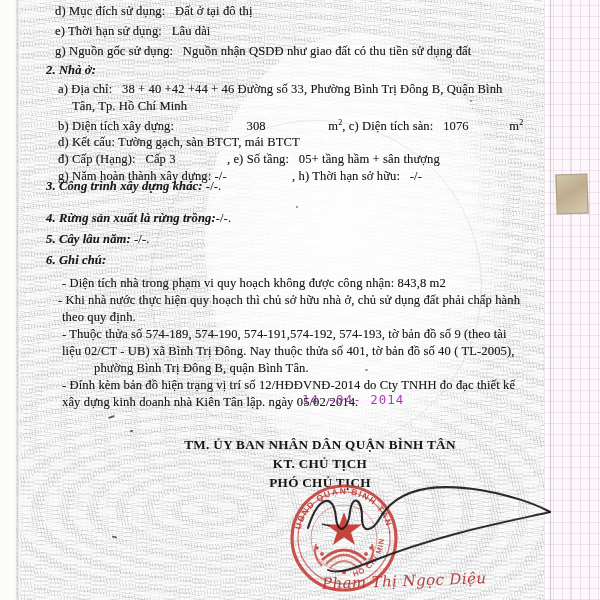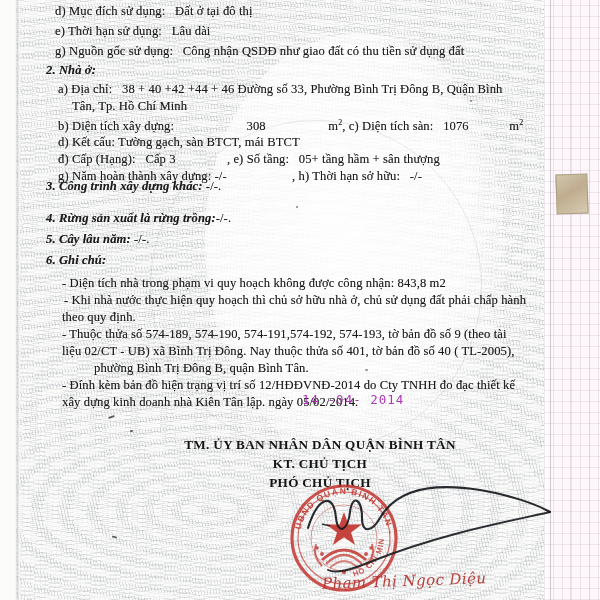--- a/index.html
+++ b/index.html
@@ -214,21 +214,21 @@
       <span>e)</span>
       <span>Thời hạn sử dụng:</span>
       &nbsp;
       <span>Lâu dài</span>
     </div>
 
     <div class="ln" style="left:55px; top:45px;">
       <span>g)</span>
       <span>Nguồn gốc sử dụng:</span>
       &nbsp;
-      <span>Công nhận QSDĐ như giao đất có thu tiền sử dụng đất</span>
+      <span>Nguồn nhận QSDĐ như giao đất có thu tiền sử dụng đất</span>
     </div>
 
     <div class="ln bi" style="left:46px; top:64px;">2. Nhà ở:</div>
 
     <div class="ln" style="left:58px; top:83px;">
       <span>a)</span>
       <span>Địa chỉ:</span>
       &nbsp;
       <span>38 + 40 +42 +44 + 46 Đường số 33, Phường Bình Trị Đông B, Quận Bình</span>
     </div>
@@ -288,21 +288,21 @@
     </div>
 
     <div class="ln" style="left:46px; top:233px;">
       <span class="bi">5. Cây lâu năm:</span>
       <span>-/-.</span>
     </div>
 
     <div class="ln bi" style="left:46px; top:254px;">6. Ghi chú:</div>
 
     <div class="ln" style="left:62px; top:277px;">- Diện tích nhà trong phạm vi quy hoạch không được công nhận: 843,8 m2</div>
-    <div class="ln" style="left:64px; top:294px;text-align:center;">- Khi nhà nước thực hiện quy hoạch thì chủ sở hữu nhà ở, chủ sử dụng đất phải chấp hành</div>
+    <div class="ln" style="left:58px; top:294px;text-align:center;">- Khi nhà nước thực hiện quy hoạch thì chủ sở hữu nhà ở, chủ sử dụng đất phải chấp hành</div>
     <div class="ln" style="left:62px; top:311px;">theo quy định.</div>
     <div class="ln" style="left:62px; top:328px;">- Thuộc  thửa số 574-189, 574-190, 574-191,574-192, 574-193,  tờ bản đồ số 9 (theo tài</div>
     <div class="ln" style="left:62px; top:345px;">liệu 02/CT - UB)  xã Bình Trị Đông. Nay thuộc thửa số 401, tờ bản đồ số 40 ( TL-2005),</div>
     <div class="ln" style="left:62px; top:362px;padding-left:32px;">phường Bình Trị Đông B, quận Bình Tân.</div>
     <div class="ln" style="left:62px; top:379px;">- Đính kèm bản đồ hiện trạng vị trí số 12/HĐĐVNĐ-2014 do Cty TNHH đo đạc thiết kế</div>
     <div class="ln" style="left:62px; top:396px;">xây dựng kinh doanh nhà Kiên Tân lập. ngày 05/02/2014.</div>
   </div>
 
   <div class="datestamp">14 -04- 2014</div>
 

